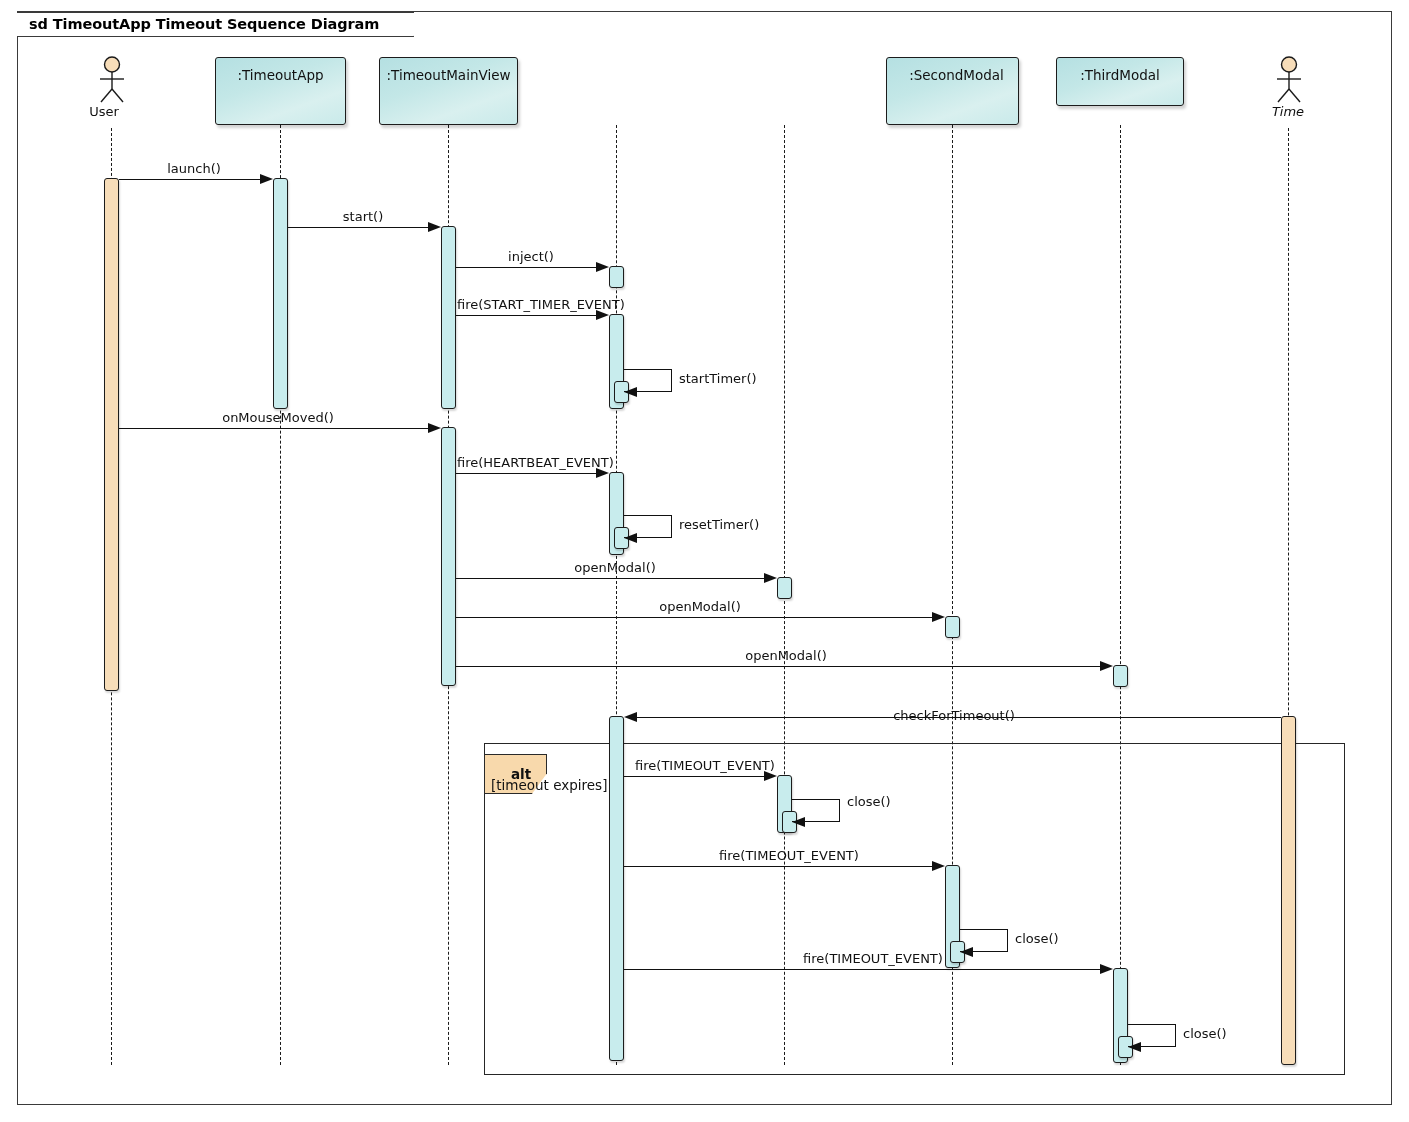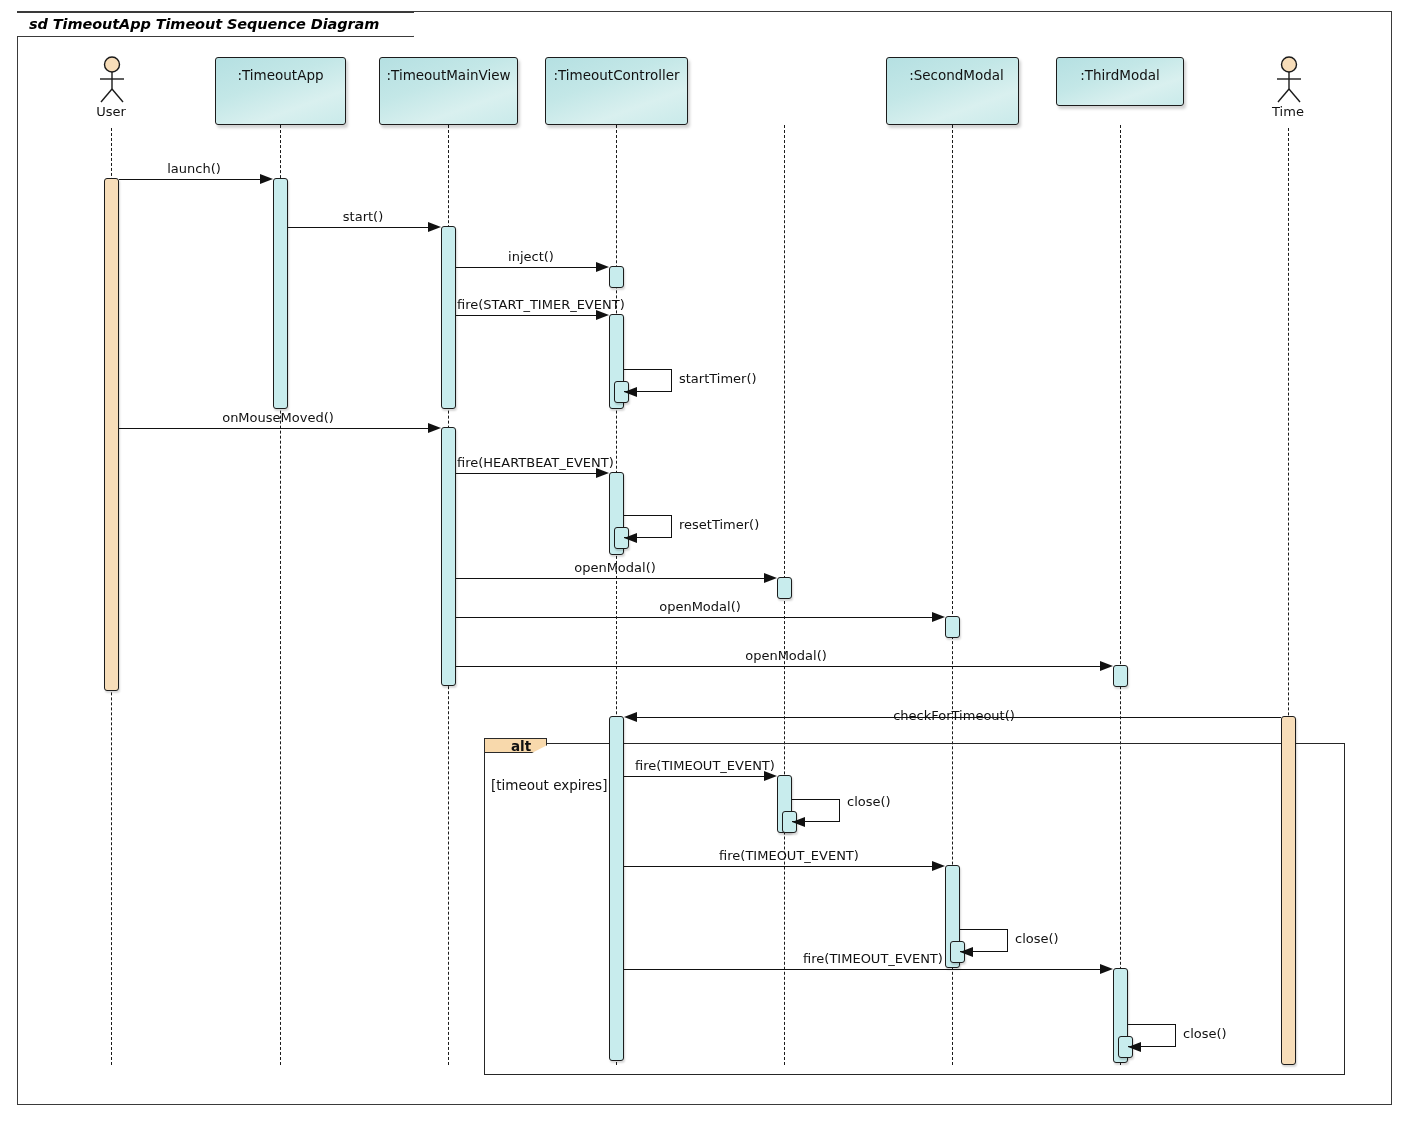--- a/index.html
+++ b/index.html
@@ -36,21 +36,20 @@
     border-left:none;
     padding:0 34px 0 12px;
     display:flex;align-items:center;
     font-weight:bold;
     font-size:14.5px;
     color:#000;
     letter-spacing:-0.1px;
     -webkit-clip-path:polygon(0 0,calc(100% - 22px) 0,100% 100%,0 100%);
     clip-path:polygon(0 0,calc(100% - 22px) 0,100% 100%,0 100%);
     white-space:nowrap;
-    font-style:italic;
   }
   .frame-title-top{
     position:absolute;left:17px;top:11px;height:1.5px;background:#3a3a3a;
   }
 
   
   .lifeline-dash{
     position:absolute;
     width:0;
     border-left:1.4px dashed #1a1a1a;
@@ -179,51 +178,48 @@
 
   <div class="actor" style="left:95px; top:56px;">
     <svg width="34" height="50" viewBox="0 0 34 50">
       <circle cx="17" cy="8.5" r="7.5" fill="#f7ddb9" stroke="#1a1a1a" stroke-width="1.4"></circle>
       <line x1="17" y1="16" x2="17" y2="33" stroke="#1a1a1a" stroke-width="1.4"></line>
       <line x1="5" y1="23" x2="29" y2="23" stroke="#1a1a1a" stroke-width="1.4"></line>
       <line x1="17" y1="33" x2="6" y2="46" stroke="#1a1a1a" stroke-width="1.4"></line>
       <line x1="17" y1="33" x2="28" y2="46" stroke="#1a1a1a" stroke-width="1.4"></line>
     </svg>
   </div>
-  <div class="actor-label" style="left:61px; top:104px; width:100px;">User</div>
+  <div class="actor-label" style="left:54px; top:104px; width:100px;">User</div>
 
   <div class="actor" style="left:1272px; top:56px;">
     <svg width="34" height="50" viewBox="0 0 34 50">
       <circle cx="17" cy="8.5" r="7.5" fill="#f7ddb9" stroke="#1a1a1a" stroke-width="1.4"></circle>
       <line x1="17" y1="16" x2="17" y2="33" stroke="#1a1a1a" stroke-width="1.4"></line>
       <line x1="5" y1="23" x2="29" y2="23" stroke="#1a1a1a" stroke-width="1.4"></line>
       <line x1="17" y1="33" x2="6" y2="46" stroke="#1a1a1a" stroke-width="1.4"></line>
       <line x1="17" y1="33" x2="28" y2="46" stroke="#1a1a1a" stroke-width="1.4"></line>
     </svg>
   </div>
-  <div class="actor-label" style="left:1238px; top:104px; width:100px;">Time</div>
+  <div class="actor-label" style="left:1238px; top:104px; width:100px;font-style:italic;">Time</div>
 
   <div class="obj-box" style="left:215px;  top:57px; width:131px; height:68px;justify-content:center;">
     <span>:TimeoutApp</span>
   </div>
   <div class="obj-box" style="left:379px;  top:57px; width:139px; height:68px;">
     <span>:TimeoutMainView</span>
   </div>
-  <div class="obj-box" style="left:545px;  top:57px; width:143px; height:68px;">
-    <span>:TimeoutController</span>
-  </div>
   <div class="obj-box" style="left:886px;  top:57px; width:133px; height:68px;padding-left:8px;">
     <span>:SecondModal</span>
   </div>
   <div class="obj-box" style="left:1056px; top:57px; width:128px; height:49px;">
     <span>:ThirdModal</span>
   </div>
 
   <div class="frag" style="left:484px; top:743px; width:861px; height:332px;"></div>
-  <div class="frag-tab" style="left:484px; top:738px; width:63px; height:15px;padding-left:26px;">
+  <div class="frag-tab" style="left:484px; top:754px; width:63px; height:40px;padding-left:26px;">
     <span>alt</span>
   </div>
   <div class="frag-guard" style="left:491px; top:777px;">[timeout expires]</div>
 
   <div class="act actor-act" style="left:104px; top:178px; width:15px; height:513px;"></div>
 
   <div class="act" style="left:273px; top:178px; width:15px; height:231px;"></div>
 
   <div class="act" style="left:441px; top:226px; width:15px; height:183px;"></div>
 

